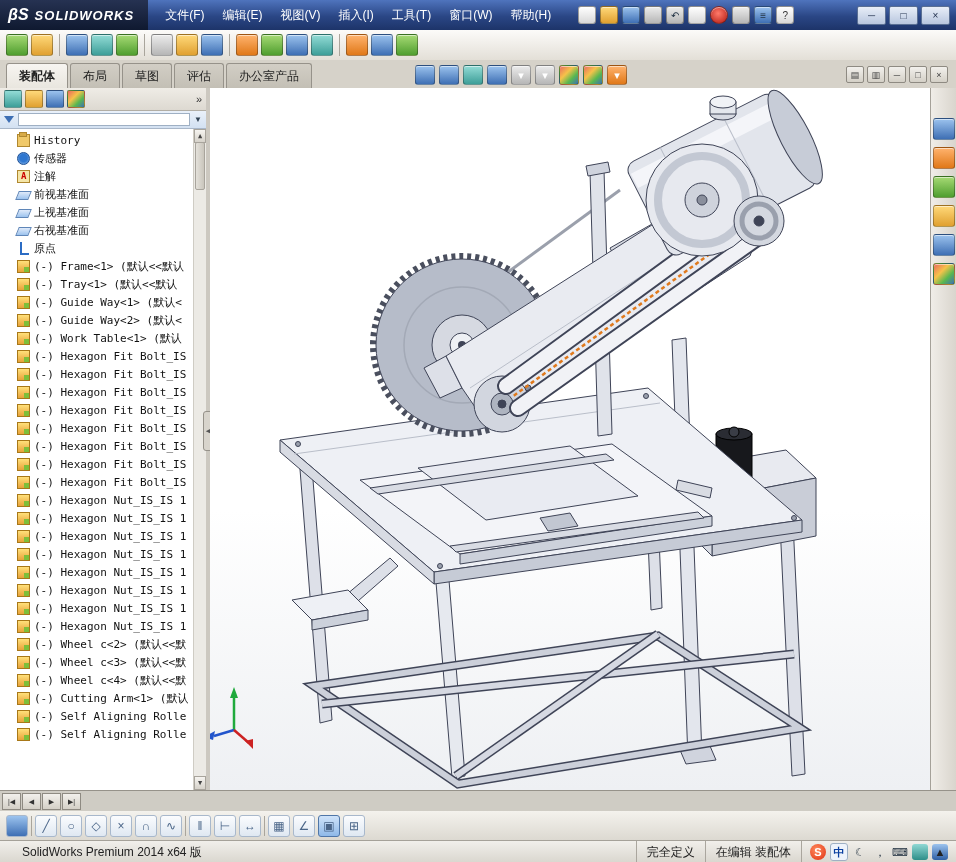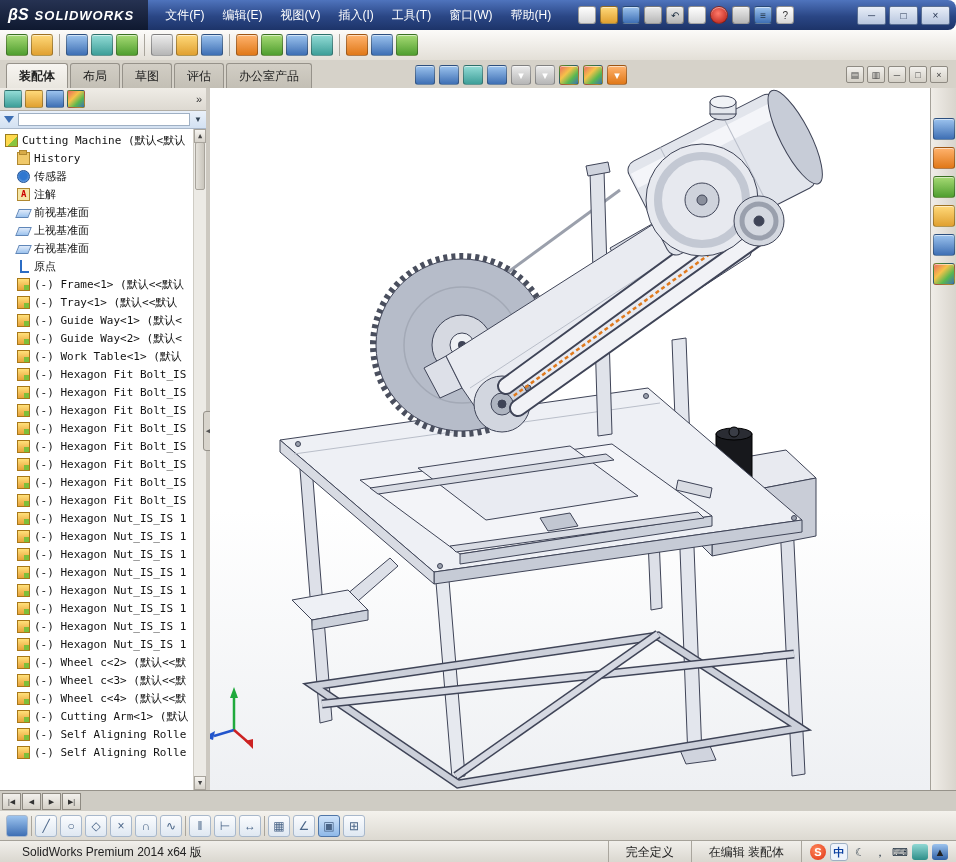--- a/index.html
+++ b/index.html
@@ -1,21 +1,21 @@
 <!DOCTYPE html>
 <html><head>
 <meta charset="utf-8">
 <style>
   html,body{margin:0;padding:0;background:#888;}
   .stage{position:relative;width:956px;height:862px;overflow:hidden;background:#fff;
          font-family:"Liberation Sans",sans-serif;font-size:12px;color:#111;}
 
   
   .titlebar{position:absolute;top:0;left:0;right:0;height:30px;display:flex;align-items:center;
-            background:linear-gradient(#4f74bd,#2a4685 55%,#1d3469);color:#fff;border-radius:8px;}
+            background:linear-gradient(#4f74bd,#2a4685 55%,#1d3469);color:#fff;}
   .logo{height:30px;display:flex;align-items:center;padding:0 14px 0 8px;
         background:linear-gradient(#263252,#0f1930);font-style:italic;font-weight:bold;}
   .logo .lg{font-size:16px;margin-right:6px;}
   .logo .lt{font-size:13px;letter-spacing:1px;}
   .menus{display:flex;margin-left:8px;}
   .menu{padding:5px 9px;font-size:12px;white-space:nowrap;}
   .qicons{display:flex;gap:4px;margin-left:18px;align-items:center;}
   .qchip{width:16px;height:16px;border-radius:3px;border:1px solid rgba(0,0,0,.35);
          display:flex;align-items:center;justify-content:center;font-size:10px;color:#234;
          box-shadow:inset 0 1px 0 rgba(255,255,255,.5);}
@@ -121,21 +121,21 @@
       background:linear-gradient(#fbfcfe,#dfe8f2);display:flex;align-items:center;justify-content:center;}
   .skblue{background:linear-gradient(#9cc3ee,#3e6fb4);color:#fff;}
   .sk.sel{background:linear-gradient(#cfe3fa,#8fb9e8);border-color:#4f76a8;}
   .sksep{width:1px;height:20px;background:#a9a59c;border:none;}
 
   
   .statusbar{position:absolute;left:0;right:0;top:840px;height:22px;display:flex;align-items:center;
              background:linear-gradient(#f1efeb,#d9d6ce);border-top:1px solid #a5a199;font-size:12px;color:#222;}
   .sb-app{padding-left:22px;white-space:nowrap;}
   .spacer{flex:1;}
-  .sbseg{padding:0 17px;border-left:1px solid #aaa69e;white-space:nowrap;height:100%;display:flex;align-items:center;text-align:right;}
+  .sbseg{padding:0 10px;border-left:1px solid #aaa69e;white-space:nowrap;height:100%;display:flex;align-items:center;text-align:right;}
   .imebar{display:flex;align-items:center;gap:4px;padding:0 8px;border-left:1px solid #aaa69e;height:100%;}
   .ime{width:16px;height:16px;display:flex;align-items:center;justify-content:center;font-size:11px;border-radius:3px;}
   .ime-s{background:radial-gradient(circle at 40% 35%,#ff8a5e,#e03010);color:#fff;font-weight:bold;border-radius:50%;}
   .ime-zh{color:#0a3fa0;font-weight:bold;background:#eef3fb;border:1px solid #9fb0c4;}
   .ime-pl{color:#123;}
   .ime-tl{background:linear-gradient(#8fd8d4,#2d8e88);} .ime-bl{background:linear-gradient(#9cc3ee,#2e5fa4);}
 </style>
 </head>
 <body>
 
@@ -241,24 +241,20 @@
       <span class="overflow">»</span>
     </div>
     <div class="filterrow">
       <span class="funnel"></span>
       <span class="filterbox"></span>
       <span class="fcaret">▼</span>
     </div>
     <div class="tree">
       <div>
 
-      <div class="trow lvl0">
-            <span class="ti i-root"></span>
-            <span class="tlabel">Cutting Machine (默认&lt;默认</span>
-          </div>
           <div class="trow lvl1">
             <span class="ti i-hist"></span>
             <span class="tlabel">History</span>
           </div>
           <div class="trow lvl1">
             <span class="ti i-sensor"></span>
             <span class="tlabel">传感器</span>
           </div>
           <div class="trow lvl1">
             <span class="ti i-annfolder"></span>

